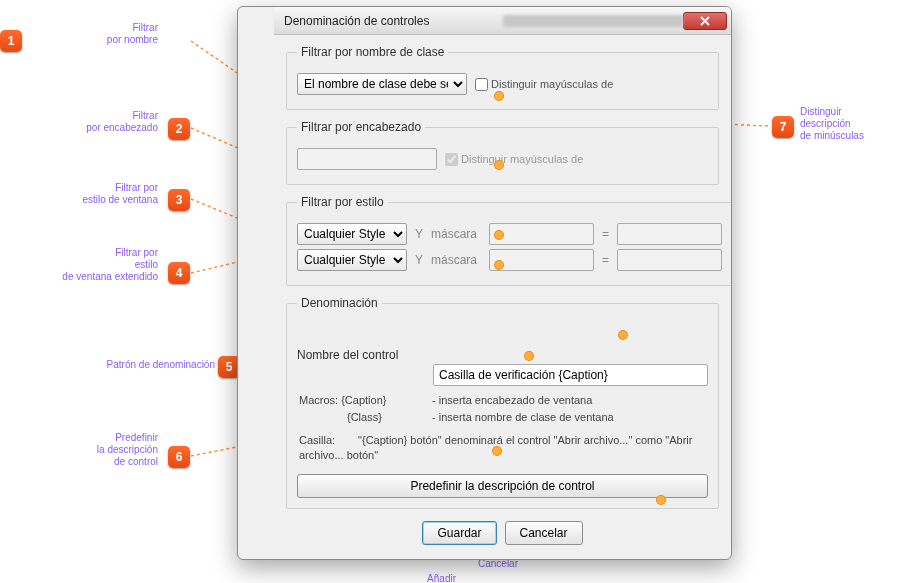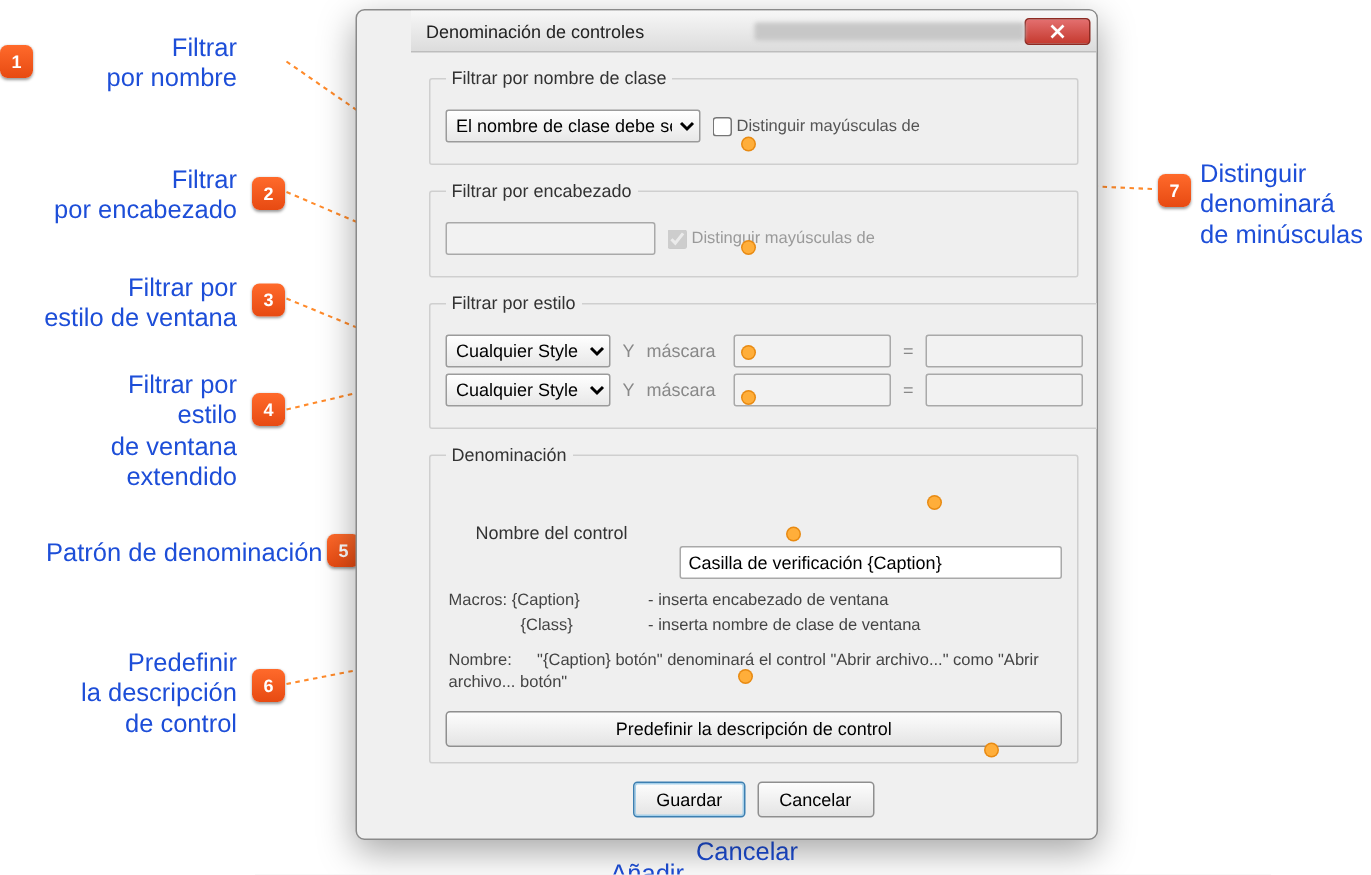--- a/index.html
+++ b/index.html
@@ -10,22 +10,22 @@
     font-family: "Segoe UI", Tahoma, sans-serif;
     font-size: 12px;
     background: #fff;
     position: relative;
     color: #333;
   }
 
   
   .annot {
     position: absolute;
-    color: #1d4ed8;
-    font-size: 17px;
+    color: #8b5cf6;
+    font-size: 10px;
     line-height: 1.2;
   }
   .annot.right { text-align: left; }
   .annot.left { text-align: right; }
   .annot.bottom { text-align: center; }
 
   .badge {
     position: absolute;
     width: 22px;
     height: 22px;
@@ -129,21 +129,21 @@
     border: 1px solid #a9a9a9;
     background: #fff;
     padding: 0 5px;
     border-radius: 2px;
   }
   input[type=text][disabled] { background: #f2f2f2; color: #999; }
   .checkbox-wrap { display: flex; align-items: center; gap: 3px; font-size: 11px; color: #555; white-space: nowrap; overflow: hidden;}
   .checkbox-wrap.disabled { color: #9a9a9a; }
   .checkbox-wrap input { margin:0; }
 
-  .denom-label { display:inline-block; width: 128px; margin-left: 20px; }
+  .denom-label { display:inline-block; width: 128px; }
 
   .macros { font-size: 11px; color: #444; margin: 6px 0 2px 2px; line-height: 1.5;}
   .macros .col1 { display:inline-block; width: 130px;}
   .macros .col2 { display:inline-block;}
 
   .example { font-size: 11px; color: #444; margin: 8px 2px 10px; line-height:1.4;}
   .example .lbl { display:inline-block; width: 56px; }
 
   button.win {
     height: 24px;
@@ -208,21 +208,21 @@
 <div class="annot left" style="left:0; top:359px; width:215px;"><span>Patrón de denominación</span></div>
 <div class="badge" style="left:218px; top:356px;">5</div>
 
 <div class="annot left" style="left:0; top:432px; width:158px;"><span style="white-space:pre-line;">Predefinir
 la descripción
 de control</span></div>
 <div class="badge" style="left:168px; top:446px;">6</div>
 
 <div class="badge" style="left:772px; top:116px;">7</div>
 <div class="annot right" style="left:800px; top:106px; width:110px;"><span style="white-space:pre-line;">Distinguir
-denominará
+descripción
 de minúsculas</span></div>
 
 <div class="badge" style="left:411px; top:530px;">8</div>
 <div class="annot bottom" style="left:388px; top:573px; width:68px;text-align:right;"><span>Añadir</span></div>
 
 <div class="badge" style="left:487px; top:530px;">9</div>
 <div class="annot bottom" style="left:462px; top:558px; width:72px;"><span>Cancelar</span></div>
 
 <div class="window">
   <div class="titlebar">
@@ -299,21 +299,21 @@
         <div>
           <span class="col1"><span>Macros:</span> <span>{Caption}</span></span>
           <span class="col2">- inserta encabezado de ventana</span>
         </div>
         <div>
           <span class="col1" style="padding-left:48px;"><span>{Class}</span></span>
           <span class="col2">- inserta nombre de clase de ventana</span>
         </div>
       </div>
       <div class="example">
-        <span class="lbl">Nombre:</span>
+        <span class="lbl">Casilla:</span>
         <span>"{Caption} botón" denominará el control "Abrir archivo..." como "Abrir archivo... botón"</span>
       </div>
       <button class="win wide">Predefinir la descripción de control</button>
     </fieldset>
 
     <div class="btnrow">
       <div class="dot" style="left:419px; top:489px;"></div>
       <div class="dot" style="left:495px; top:489px;"></div>
       <button class="win primary">Guardar</button>
       <button class="win">Cancelar</button>

